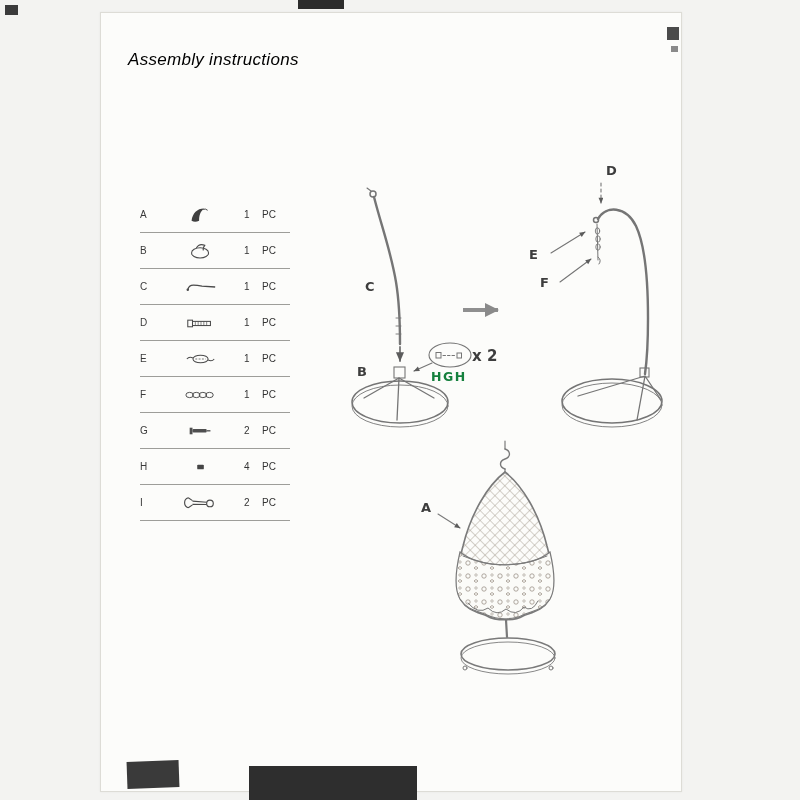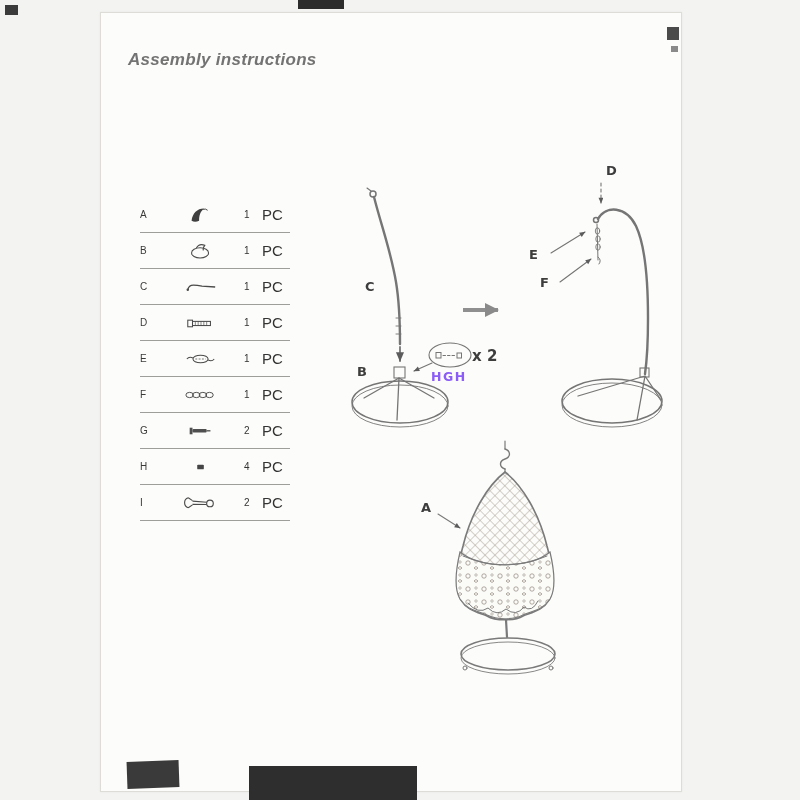--- a/index.html
+++ b/index.html
@@ -8,40 +8,40 @@
     background:#f3f3f1;
     font-family:"Liberation Sans", sans-serif;
   }
   .page{
     position:absolute;left:100px;top:12px;width:580px;height:778px;
     background:#fcfcfa;border:1px solid #dddcd6;
     box-shadow:0 0 2px rgba(0,0,0,0.06);
   }
   .title{
     position:absolute;left:128px;top:50px;
-    font-size:17px;font-style:italic;font-weight:bold;color:#737373;
+    font-size:17px;font-style:italic;font-weight:normal;color:#000000;
     letter-spacing:0.3px;
   }
   .parts{
     position:absolute;left:140px;top:197px;width:150px;
   }
   .part-row{
     display:grid;grid-template-columns:24px 74px 20px 30px;
     align-items:center;height:35px;border-bottom:1px solid #9d9d99;
   }
   .part-letter{font-size:10px;color:#3a3a3a;}
   .part-icon{display:flex;justify-content:center;align-items:center;}
   .part-qty{font-size:10px;color:#333;text-align:left;padding-left:6px;}
-  .part-unit{font-size:15px;color:#333;padding-left:4px;}
+  .part-unit{font-size:10px;color:#333;padding-left:4px;}
   .dlabel{
     position:absolute;font-weight:bold;font-size:13px;color:#3d3d3d;
     font-family:"DejaVu Sans", sans-serif;
   }
   .dlabel.small{font-size:15px;}
-  .dlabel.hgh{font-size:12.5px;letter-spacing:1.5px;color:#8b5cf6;}
+  .dlabel.hgh{font-size:12.5px;letter-spacing:1.5px;color:#15803d;}
   .art{position:absolute;left:0;top:0;pointer-events:none;}
   .artifact{position:absolute;}
 </style>
 </head>
 <body>
 
 <div class="page"></div>
 
 <div class="artifact" style="left:5px;top:5px;width:13px;height:10px;background:#3b3b3b;"></div>
 <div class="artifact" style="left:298px;top:0px;width:46px;height:9px;background:#2c2c2c;"></div>

